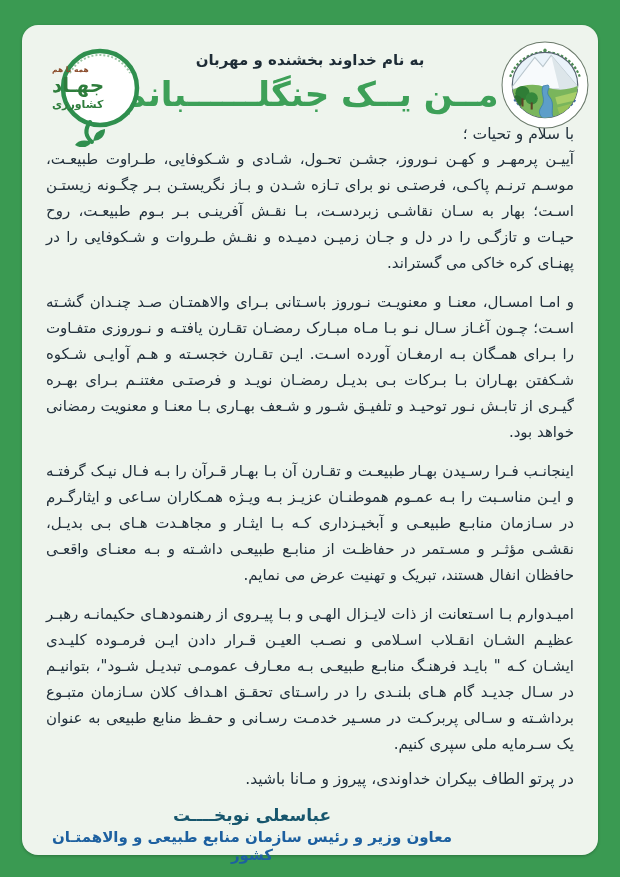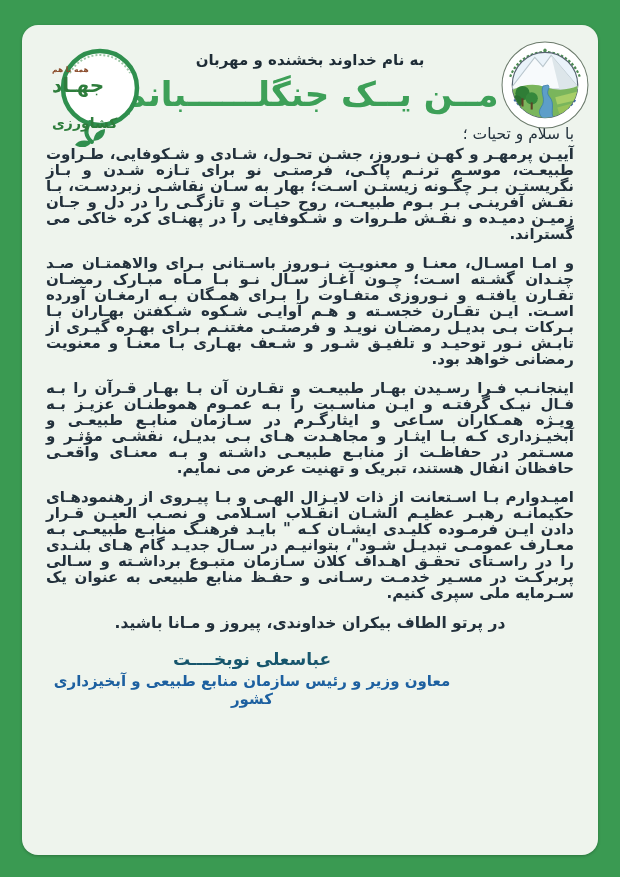--- a/index.html
+++ b/index.html
@@ -24,24 +24,24 @@
   }
   .logo{position:absolute;}
   .logo-left{left:30px;top:16px;width:96px;height:106px;}
   .logo-right{right:8px;top:15px;width:90px;height:90px;}
   .logo-left .logo-text{
     position:absolute;width:100%;text-align:left;color:#2e7d3c;font-weight:bold;
   }
   .letter{padding:0 24px;color:#23313c;}
   .greeting{font-size:15.5px;font-weight:normal;margin:0 0 3px;}
   p.para{
-    font-size:15px;font-weight:bold;line-height:16px;
+    font-size:15px;font-weight:normal;line-height:26px;
     text-align:justify;margin:0 0 13px;
   }
-  .closing{font-size:15.5px;font-weight:bold;margin:1px 0 0;text-align:center;}
+  .closing{font-size:15.5px;font-weight:normal;margin:1px 0 0;}
   .signature{width:420px;margin:17px 112px 0 auto;text-align:center;}
   .sig-name{font-size:17px;font-weight:bold;color:#17566d;}
   .sig-title{font-size:15px;font-weight:bold;color:#1d60a0;margin-top:3px;}
 </style>
 </head>
 <body>
 
 <div id="canvas">
   <div class="card">
 
@@ -50,21 +50,21 @@
       <div class="logo logo-left">
         <svg width="96" height="106" viewBox="0 0 96 106">
           <circle cx="48" cy="47" r="37" fill="#ffffff" stroke="#2f8f4e" stroke-width="4.5"></circle>
           <path d="M38,81 C33,88 33,95 40,101" fill="none" stroke="#2f8f4e" stroke-width="4" stroke-linecap="round"></path>
           <path d="M40,101 q-12,-4 -17,3 q10,6 17,-3z" fill="#2f8f4e"></path>
           <path d="M41,100 q2,-11 12,-12 q0,11 -12,12z" fill="#2f8f4e"></path>
           <path d="M18,32 A34,34 0 0 1 78,32" fill="none" stroke="#9cc6a4" stroke-width="2" stroke-dasharray="2 2"></path>
         </svg>
         <div class="logo-text" style="top:24px;font-size:7.5px;color:#8a4b2a;">همه با هم</div>
         <div class="logo-text" style="top:32px;font-size:20px;">جهـاد</div>
-        <div class="logo-text" style="top:74px;font-size:14px;">کشاورزی</div>
+        <div class="logo-text" style="top:57px;font-size:11px;">کشاورزی</div>
       </div>
 
       <div class="logo logo-right">
         <svg width="90" height="90" viewBox="0 0 88 88">
           <circle cx="44" cy="44" r="42" fill="#ffffff" stroke="#6b7a6b" stroke-width="1"></circle>
           <path d="M10,36 A36,36 0 0 1 78,36" fill="none" stroke="#4e8b55" stroke-width="2.2" stroke-dasharray="2.5 1.8"></path>
           <path d="M14,58 A36,36 0 0 0 74,58" fill="none" stroke="#3f6fa8" stroke-width="2" stroke-dasharray="2.5 2"></path>
           <clipPath id="scene">
               <circle cx="44" cy="44" r="32"></circle>
             </clipPath>
@@ -98,18 +98,18 @@
     <div class="letter">
       <div class="greeting">با سلام و تحیات ؛</div>
       <p class="para">آییـن پرمهـر و کهـن نـوروز، جشـن تحـول، شـادی و شـکوفایی، طـراوت طبیعـت، موسـم ترنـم پاکـی، فرصتـی نو برای تـازه شـدن و بـاز نگریستـن بـر چگـونه زیستـن اسـت؛ بهار به سـان نقاشـی زبردسـت، بـا نقـش آفرینـی بـر بـوم طبیعـت، روح حیـات و تازگـی را در دل و جـان زمیـن دمیـده و نقـش طـروات و شـکوفایی را در پهنـای کره خاکی می گستراند.</p>
       <p class="para">و امـا امسـال، معنـا و معنویـت نـوروز باسـتانی بـرای والاهمتـان صـد چنـدان گشـته اسـت؛ چـون آغـاز سـال نـو بـا مـاه مبـارک رمضـان تقـارن یافتـه و نـوروزی متفـاوت را بـرای همـگان بـه ارمغـان آورده اسـت. ایـن تقـارن خجسـته و هـم آوایـی شـکوه شـکفتن بهـاران بـا بـرکات بـی بدیـل رمضـان نویـد و فرصتـی مغتنـم بـرای بهـره گیـری از تابـش نـور توحیـد و تلفیـق شـور و شـعف بهـاری بـا معنـا و معنویت رمضانی خواهد بود.</p>
       <p class="para">اینجانـب فـرا رسـیدن بهـار طبیعـت و تقـارن آن بـا بهـار قـرآن را بـه فـال نیـک گرفتـه و ایـن مناسـبت را بـه عمـوم هموطنـان عزیـز بـه ویـژه همـکاران سـاعی و ایثارگـرم در سـازمان منابـع طبیعـی و آبخیـزداری کـه بـا ایثـار و مجاهـدت هـای بـی بدیـل، نقشـی مؤثـر و مسـتمر در حفاظـت از منابـع طبیعـی داشـته و بـه معنـای واقعـی حافظان انفال هستند، تبریک و تهنیت عرض می نمایم.</p>
       <p class="para">امیـدوارم بـا اسـتعانت از ذات لایـزال الهـی و بـا پیـروی از رهنمودهـای حکیمانـه رهبـر عظیـم الشـان انقـلاب اسـلامی و نصـب العیـن قـرار دادن ایـن فرمـوده کلیـدی ایشـان کـه " بایـد فرهنـگ منابـع طبیعـی بـه معـارف عمومـی تبدیـل شـود"، بتوانیـم در سـال جدیـد گام هـای بلنـدی را در راسـتای تحقـق اهـداف کلان سـازمان متبـوع برداشـته و سـالی پربرکـت در مسـیر خدمـت رسـانی و حفـظ منابع طبیعی به عنوان یک سـرمایه ملی سپری کنیم.</p>
       <div class="closing">در پرتو الطاف بیکران خداوندی، پیروز و مـانا باشید.</div>
 
       <div class="signature">
         <div class="sig-name">عباسعلی نوبخــــت</div>
-        <div class="sig-title">معاون وزیر و رئیس سازمان منابع طبیعی و آبخیزداری کشور</div>
+        <div class="sig-title">معاون وزیر و رئیس سازمان منابع طبیعی و والاهمتـان کشور</div>
       </div>
     </div>
 
   </div>
 </div>
 
 </body></html>

